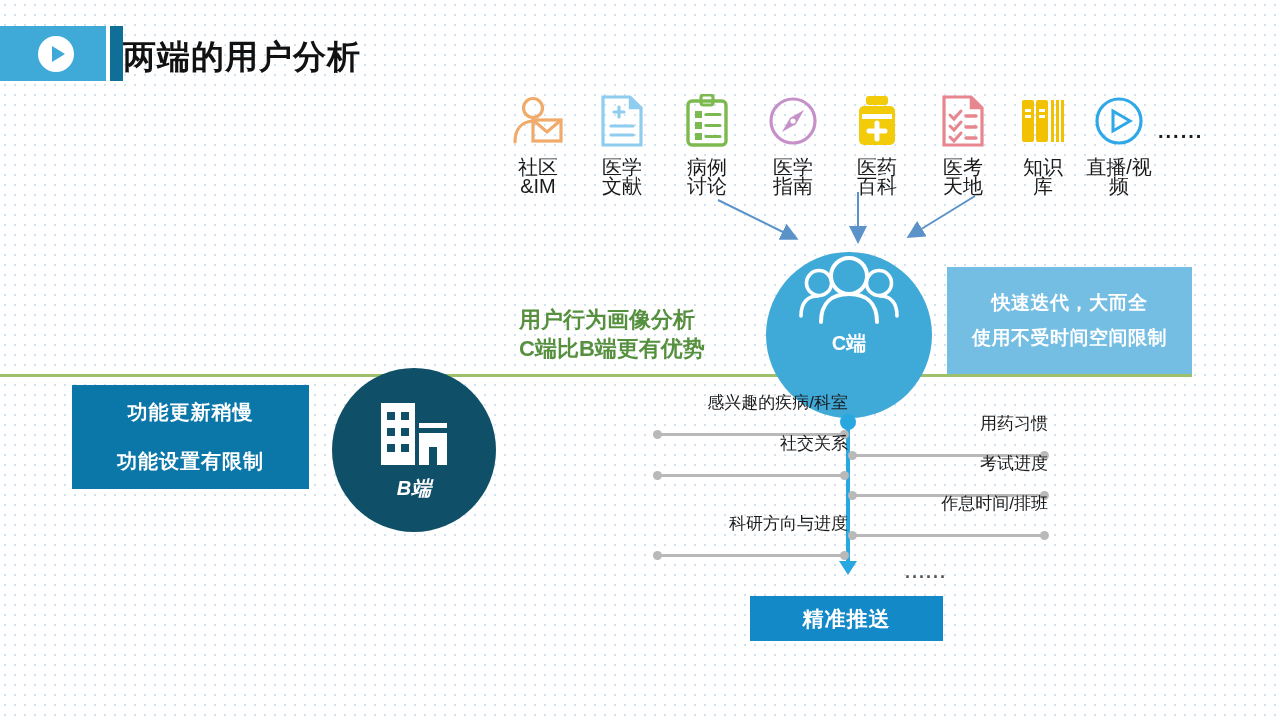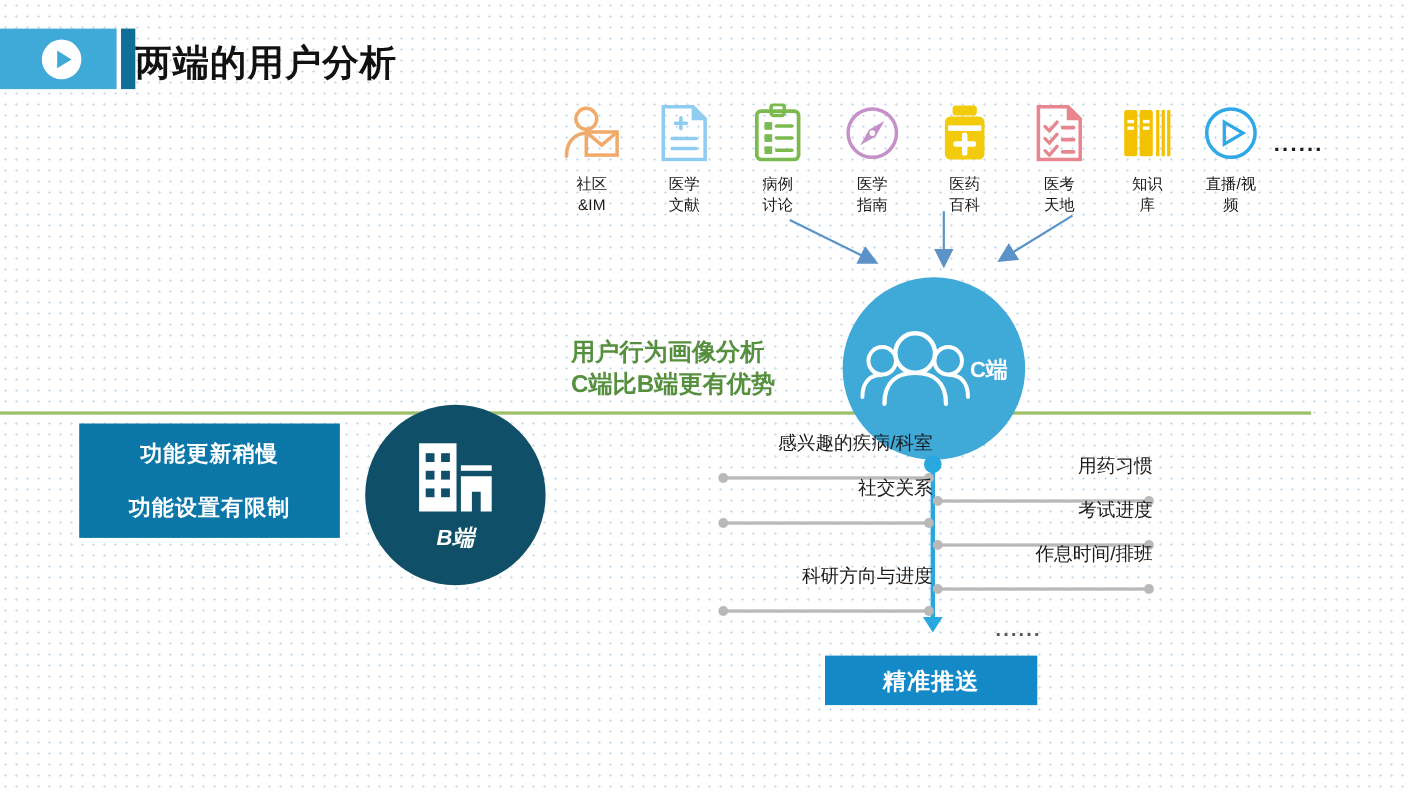--- a/index.html
+++ b/index.html
@@ -30,21 +30,21 @@
   #page-title {
     position:absolute; left:123px; top:35px;
     font-size:33px; font-weight:bold; color:#111111; letter-spacing:1px;
     white-space:nowrap;
   }
 
   
   .icon-col { position:absolute; top:92px; width:86px; text-align:center; }
   .icon-art { height:58px; display:flex; align-items:center; justify-content:center; }
   .icon-label {
-    margin-top:8px; font-size:14px; line-height:19px; color:#1a1a1a; font-weight:500;
+    margin-top:8px; font-size:20px; line-height:19px; color:#1a1a1a; font-weight:500;
   }
   .icon-label span { display:block; }
   #ellipsis-top {
     position:absolute; left:1158px; top:120px;
     font-size:20px; font-weight:bold; color:#1a1a1a; letter-spacing:2px;
   }
 
   
   #green-axis { position:absolute; left:0; top:374px; width:1192px; height:3px; background:#9ec06a; }
 
@@ -65,21 +65,21 @@
   
   #green-note {
     position:absolute; left:519px; top:305px; width:240px;
     color:#56903f; font-size:22px; font-weight:bold; line-height:29px; text-align:left;
   }
 
   
   #c-circle {
     position:absolute; left:766px; top:252px; width:166px; height:166px;
     border-radius:50%; background:#3fa9d8;
-    display:flex; flex-direction:row; align-items:center; justify-content:center;
+    display:flex; flex-direction:column; align-items:center; 
   }
   #c-circle .c-label { color:#ffffff; font-size:20px; font-weight:bold; margin-top:2px; }
   #c-box {
     position:absolute; left:947px; top:267px; width:245px; height:107px;
     background:#74bde3; display:flex; flex-direction:column;
     align-items:center; justify-content:center; gap:9px;
   }
   #c-box .line { color:#ffffff; font-size:19px; font-weight:bold; letter-spacing:0.5px; }
 
   
@@ -302,20 +302,24 @@
     <svg width="100" height="76" viewBox="0 0 100 76">
       <circle cx="50" cy="24" r="18" fill="none" stroke="#ffffff" stroke-width="4"></circle>
       <path d="M22 70 C22 50 34 42 50 42 C66 42 78 50 78 70" fill="none" stroke="#ffffff" stroke-width="4" stroke-linecap="round"></path>
       <circle cx="20" cy="31" r="12.5" fill="none" stroke="#ffffff" stroke-width="3.6"></circle>
       <path d="M2 64 C2 50 9 44 19 44" fill="none" stroke="#ffffff" stroke-width="3.6" stroke-linecap="round"></path>
       <circle cx="80" cy="31" r="12.5" fill="none" stroke="#ffffff" stroke-width="3.6"></circle>
       <path d="M98 64 C98 50 91 44 81 44" fill="none" stroke="#ffffff" stroke-width="3.6" stroke-linecap="round"></path>
     </svg>
     <div class="c-label">C端</div>
   </div>
+  <div id="c-box">
+    <div class="line">快速迭代，大而全</div>
+    <div class="line">使用不受时间空间限制</div>
+  </div>
 
   <div id="timeline-line"></div>
   <div id="timeline-dot"></div>
   <div id="timeline-arrow"></div>
 
   <div class="tl-item" style="left:654px; top:406px; width:194px;">
     <div class="tl-text">感兴趣的疾病/科室</div>
     <div class="tl-rule"></div>
     <div class="tl-cap l"></div>
     <div class="tl-cap r"></div>

